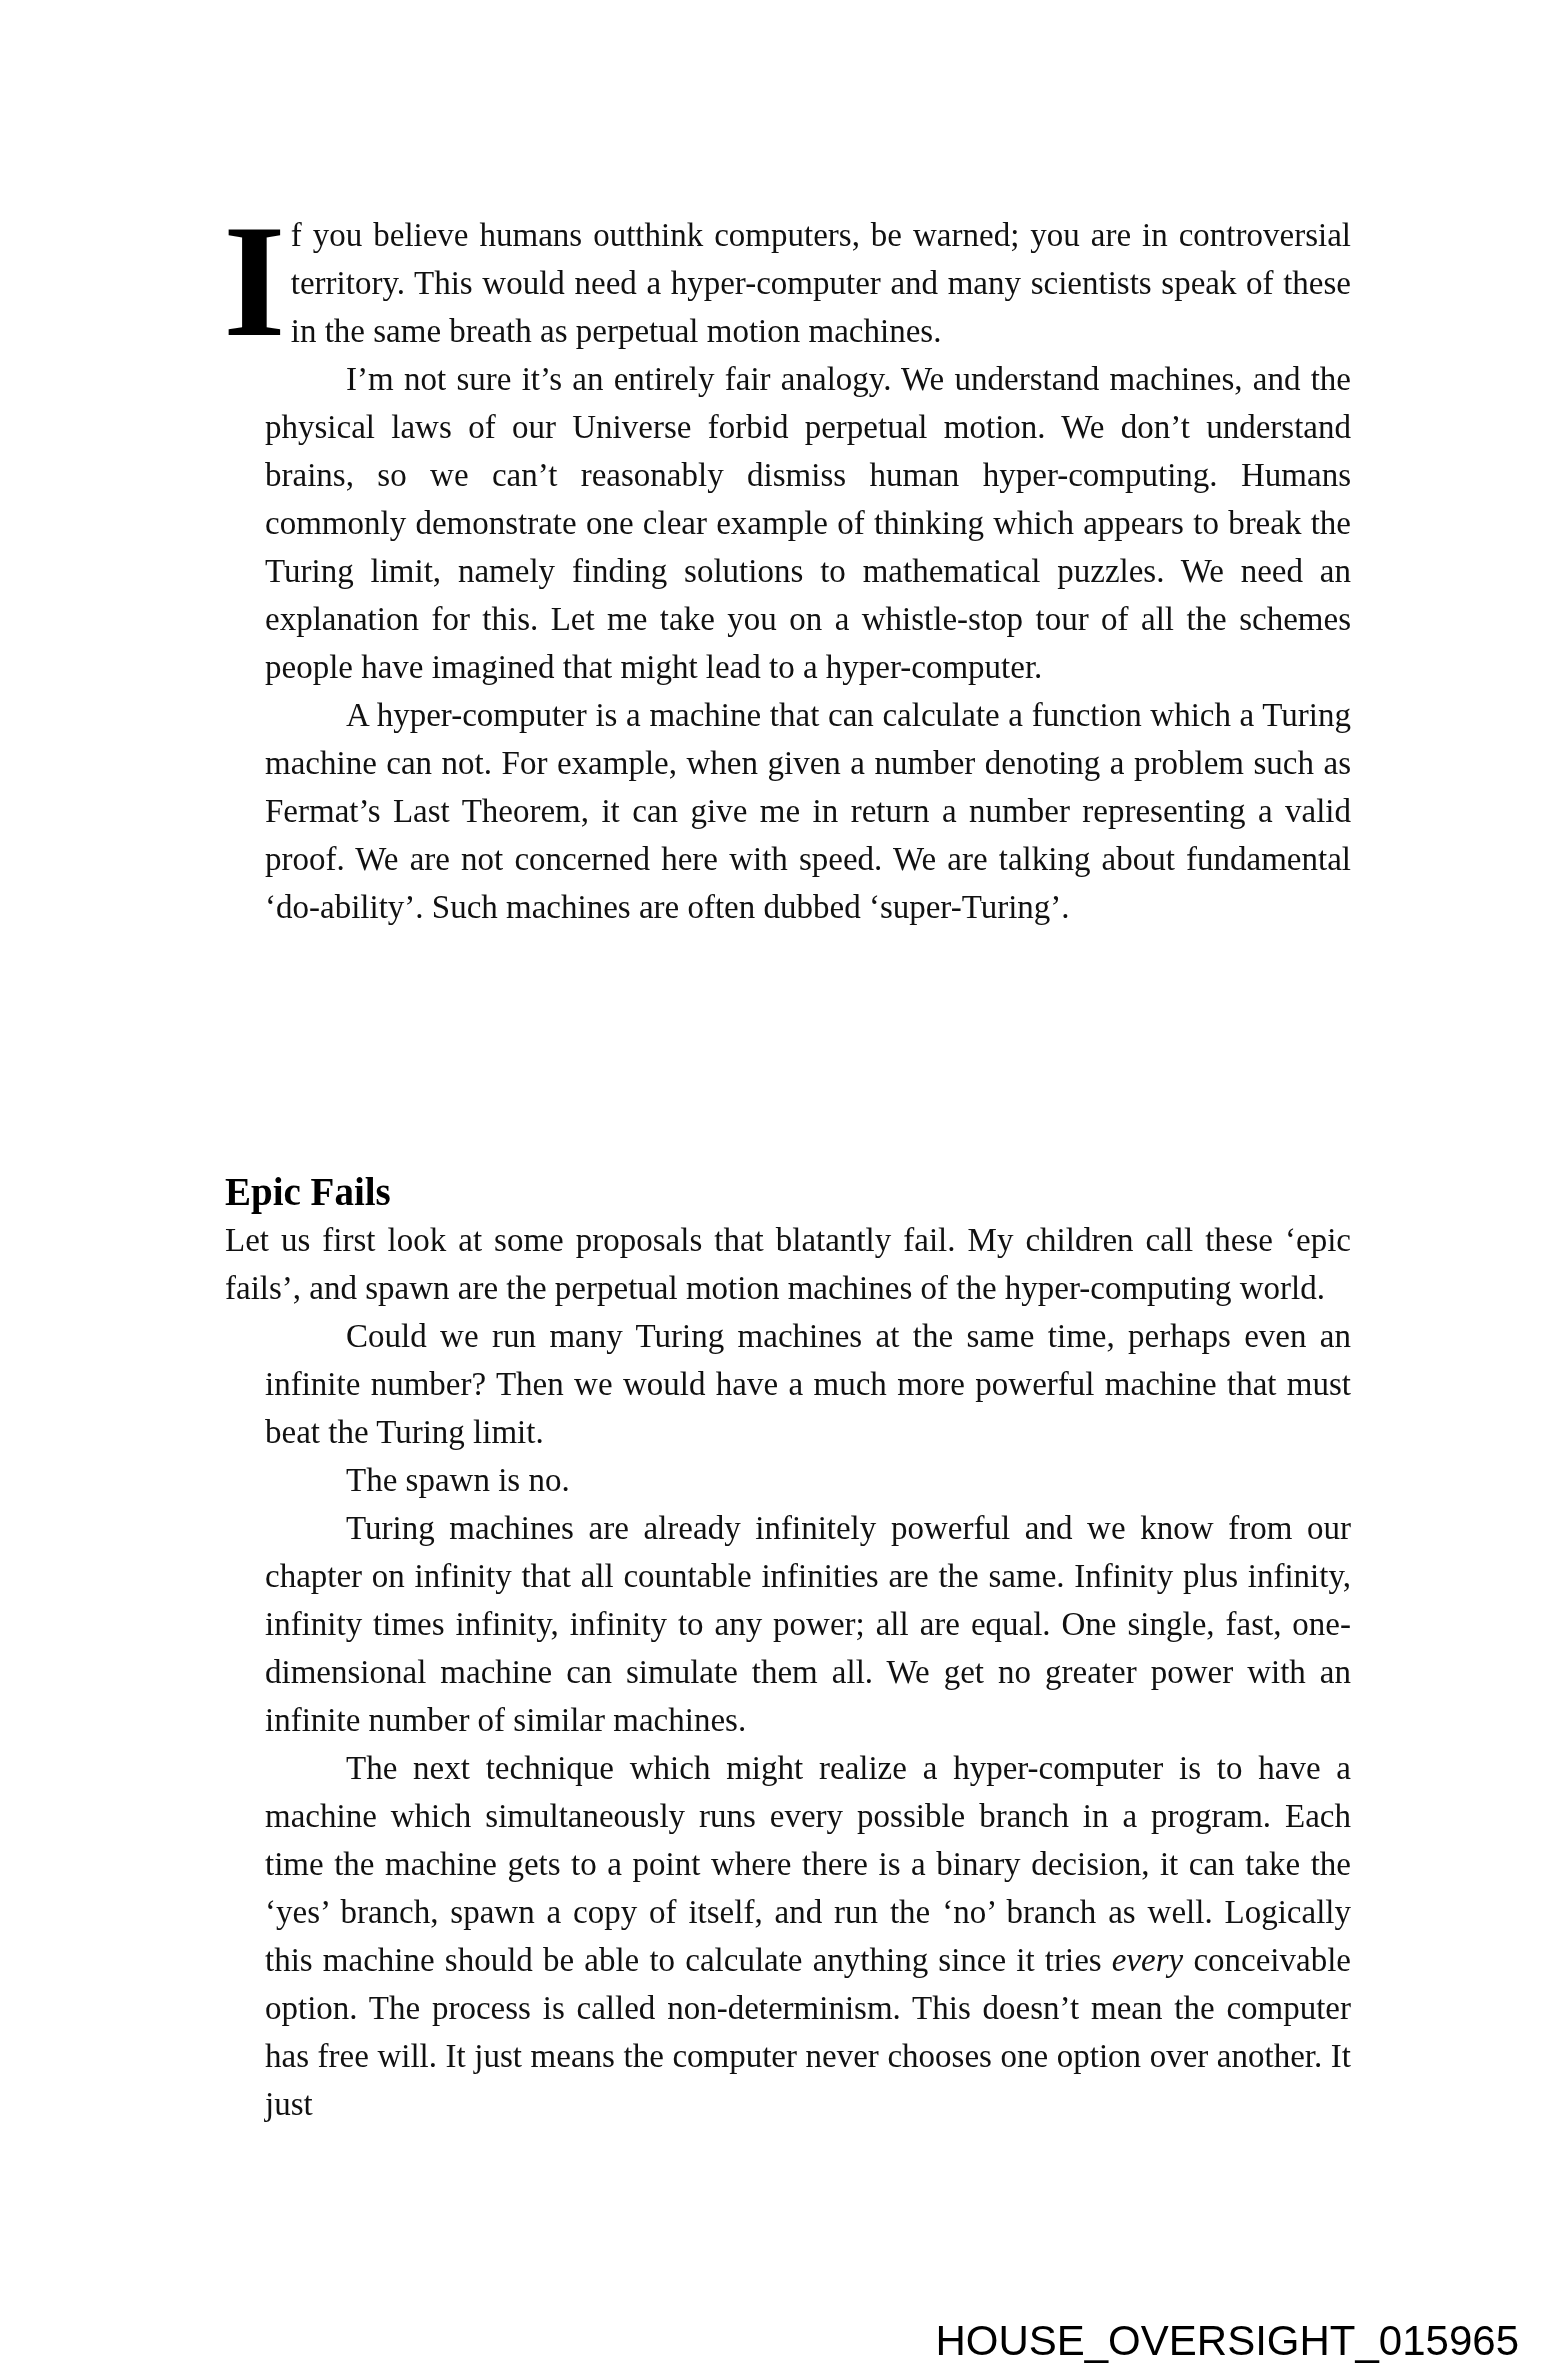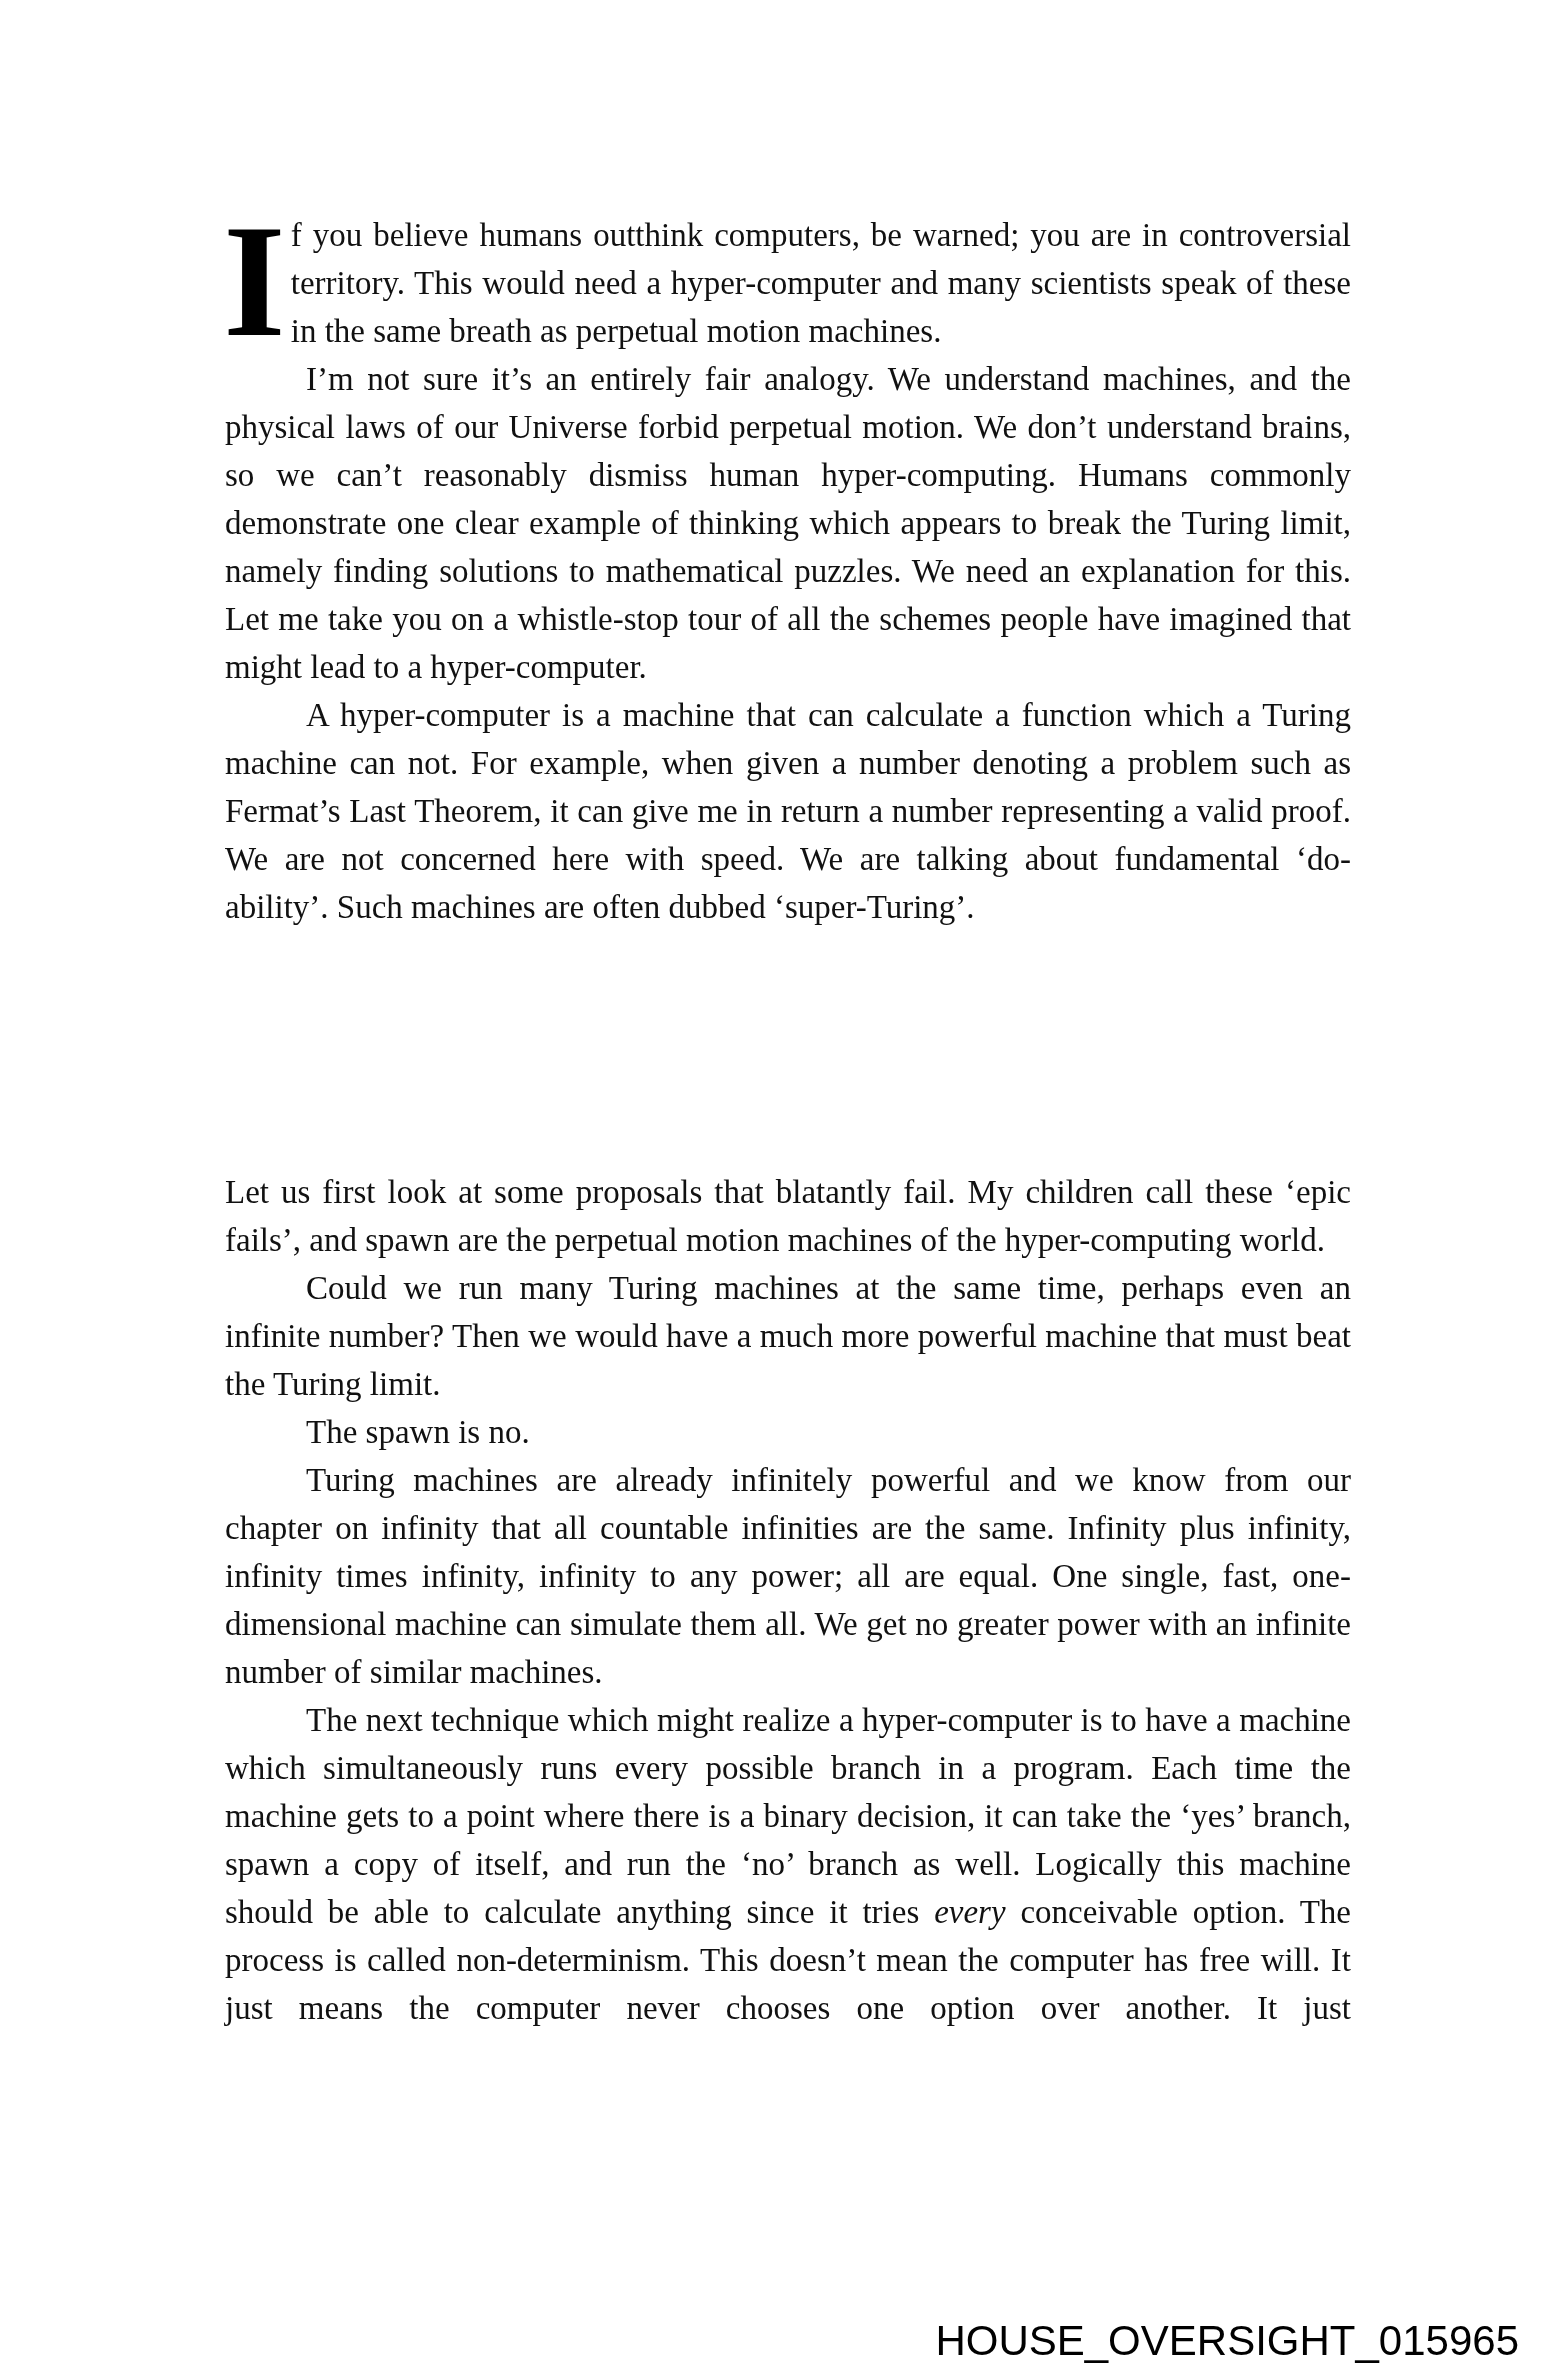--- a/index.html
+++ b/index.html
@@ -11,21 +11,21 @@
       font-size: 33px;
       line-height: 48px;
     }
     .block { position: absolute; left: 0; width: 1126px; }
     p {
       margin: 0; padding: 0;
       text-align: justify;
       text-align-last: left;
       hyphens: manual;
     }
-    p.indent { text-indent: 81px; }
+    p.indent { text-indent: 81px; margin-left: 40px; }
     .dropcap-para .dropcap {
       float: left;
       font-size: 160px;
       line-height: 122px;
       height: 122px;
       margin: 8.6px 5.2px 0 -1.7px;
       font-weight: bold;
       color: #000;
     }
     h2.section-heading {
@@ -48,20 +48,21 @@
 
 <div class="page">
 
   <div class="block" style="top:211px;">
     <p class="dropcap-para"><span class="dropcap">I</span><span>f you believe humans outthink computers, be warned; you are in controversial territory. This would need a hyper-computer and many scientists speak of these in the same breath as perpetual motion machines.</span></p>
     <p class="indent">I’m not sure it’s an entirely fair analogy. We understand machines, and the physical laws of our Universe forbid perpetual motion. We don’t understand brains, so we can’t reasonably dismiss human hyper-computing. Humans commonly demonstrate one clear example of thinking which appears to break the Turing limit, namely finding solutions to mathematical puzzles. We need an explanation for this. Let me take you on a whistle-stop tour of all the schemes people have imagined that might lead to a hyper-computer.</p>
     <p class="indent">A hyper-computer is a machine that can calculate a function which a Turing machine can not. For example, when given a number denoting a problem such as Fermat’s Last Theorem, it can give me in return a number representing a valid proof. We are not concerned here with speed. We are talking about fundamental ‘do-ability’. Such machines are often dubbed ‘super-Turing’.</p>
   </div>
 
   <div class="block" style="top:1168px;">
+    <h2 class="section-heading">Epic Fails</h2>
     <p>Let us first look at some proposals that blatantly fail. My children call these ‘epic fails’, and spawn are the perpetual motion machines of the hyper-computing world.</p>
     <p class="indent">Could we run many Turing machines at the same time, perhaps even an infinite number? Then we would have a much more powerful machine that must beat the Turing limit.</p>
     <p class="indent">The spawn is no.</p>
     <p class="indent">Turing machines are already infinitely powerful and we know from our chapter on infinity that all countable infinities are the same. Infinity plus infinity, infinity times infinity, infinity to any power; all are equal. One single, fast, one-dimensional machine can simulate them all. We get no greater power with an infinite number of similar machines.</p>
     <p class="indent" style="text-align-last: justify;"><span>The next technique which might realize a hyper-computer is to have a machine which simultaneously runs every possible branch in a program. Each time the machine gets to a point where there is a binary decision, it can take the ‘yes’ branch, spawn a copy of itself, and run the ‘no’ branch as well. Logically this machine should be able to calculate anything since it tries </span><em>every</em><span> conceivable option. The process is called non-determinism. This doesn’t mean the computer has free will. It just means the computer never chooses one option over another. It just</span></p>
   </div>
 
 </div>
 
 <div class="bates">HOUSE_OVERSIGHT_015965</div>

